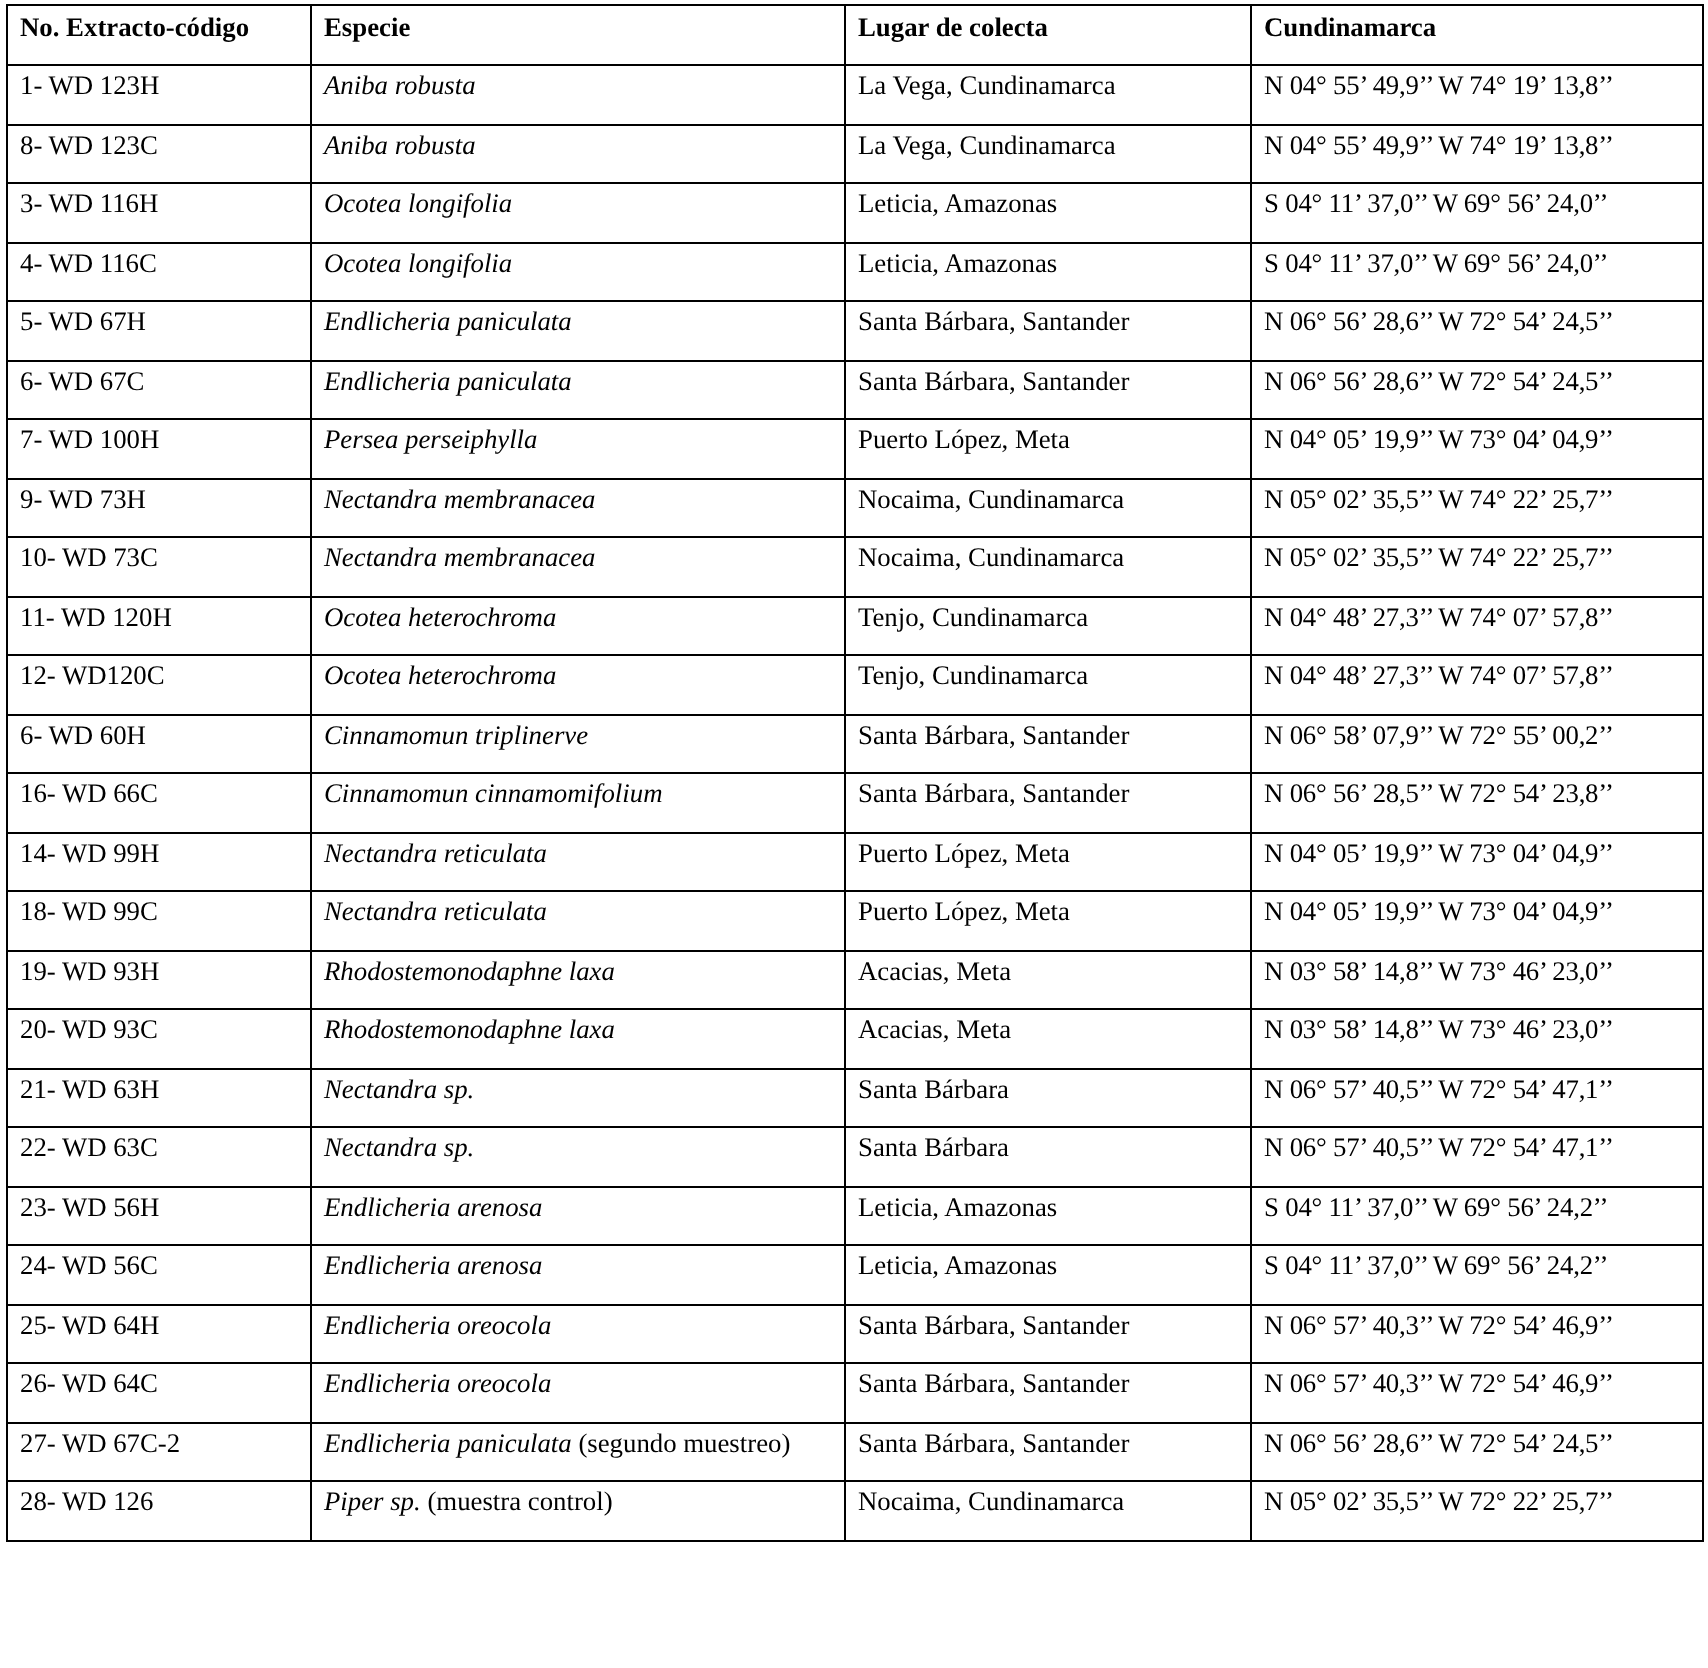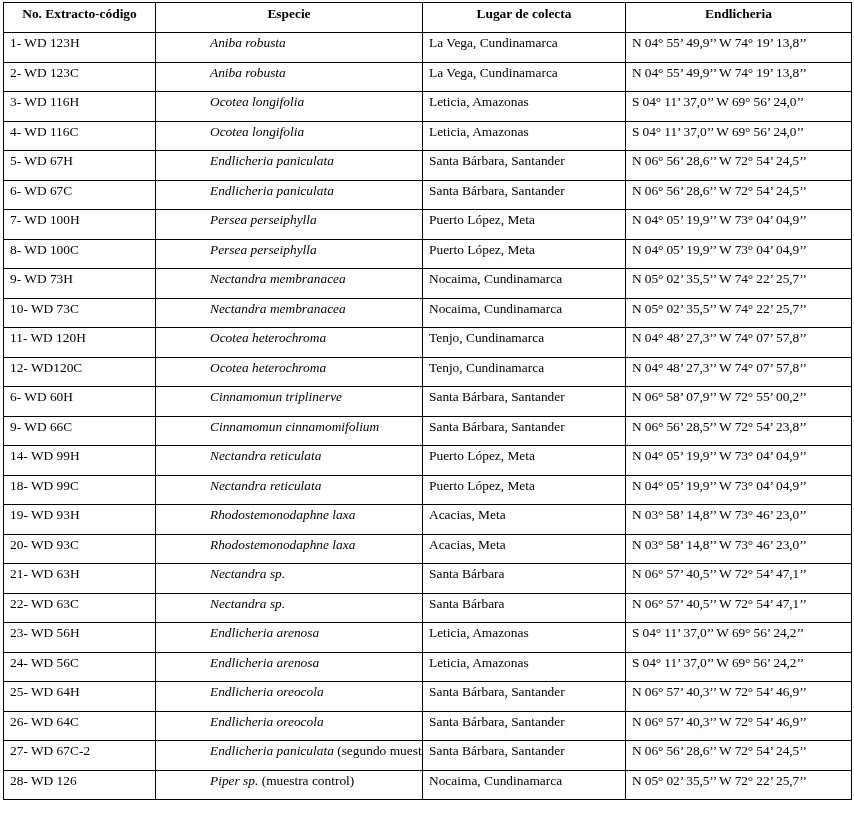--- a/index.html
+++ b/index.html
@@ -31,60 +31,59 @@
       padding: 3px 6px 0 6px;
       vertical-align: top;
       text-align: left;
       white-space: nowrap;
       overflow: hidden;
     }
     table.data-table th {
       font-weight: bold;
       height: 25px;
       padding-top: 4px;
-      text-align: center;
     }
     table.data-table td {
       height: 25.5px;
     }
     col.c1 { width: 152px; }
     col.c2 { width: 267px; }
     col.c3 { width: 203px; }
     col.c4 { width: 226px; }
-    .species { font-style: italic; margin-left: 48px; }
+    .species { font-style: italic; }
     .note { font-style: normal; }
     .coord { letter-spacing: -0.1px; }
   </style>
 </head>
 <body>
 
 <table class="data-table">
   <colgroup>
     <col class="c1">
       <col class="c2">
       <col class="c3">
       <col class="c4">
   </colgroup>
   <thead>
     <tr>
       <th>No. Extracto-código</th>
       <th>Especie</th>
       <th>Lugar de colecta</th>
-      <th>Endlicheria</th>
+      <th>Cundinamarca</th>
     </tr>
   </thead>
   <tbody id="table-body">
       <tr>
         <td>1- WD 123H</td>
         <td><span class="species">Aniba robusta</span><span class="note"></span></td>
         <td>La Vega, Cundinamarca</td>
         <td class="coord">N 04° 55’ 49,9’’ W 74° 19’ 13,8’’</td>
       </tr>
       <tr>
-        <td>2- WD 123C</td>
+        <td>8- WD 123C</td>
         <td><span class="species">Aniba robusta</span><span class="note"></span></td>
         <td>La Vega, Cundinamarca</td>
         <td class="coord">N 04° 55’ 49,9’’ W 74° 19’ 13,8’’</td>
       </tr>
       <tr>
         <td>3- WD 116H</td>
         <td><span class="species">Ocotea longifolia</span><span class="note"></span></td>
         <td>Leticia, Amazonas</td>
         <td class="coord">S 04° 11’ 37,0’’ W 69° 56’ 24,0’’</td>
       </tr>
@@ -106,26 +105,20 @@
         <td>Santa Bárbara, Santander</td>
         <td class="coord">N 06° 56’ 28,6’’ W 72° 54’ 24,5’’</td>
       </tr>
       <tr>
         <td>7- WD 100H</td>
         <td><span class="species">Persea perseiphylla</span><span class="note"></span></td>
         <td>Puerto López, Meta</td>
         <td class="coord">N 04° 05’ 19,9’’ W 73° 04’ 04,9’’</td>
       </tr>
       <tr>
-        <td>8- WD 100C</td>
-        <td><span class="species">Persea perseiphylla</span><span class="note"></span></td>
-        <td>Puerto López, Meta</td>
-        <td class="coord">N 04° 05’ 19,9’’ W 73° 04’ 04,9’’</td>
-      </tr>
-      <tr>
         <td>9- WD 73H</td>
         <td><span class="species">Nectandra membranacea</span><span class="note"></span></td>
         <td>Nocaima, Cundinamarca</td>
         <td class="coord">N 05° 02’ 35,5’’ W 74° 22’ 25,7’’</td>
       </tr>
       <tr>
         <td>10- WD 73C</td>
         <td><span class="species">Nectandra membranacea</span><span class="note"></span></td>
         <td>Nocaima, Cundinamarca</td>
         <td class="coord">N 05° 02’ 35,5’’ W 74° 22’ 25,7’’</td>
@@ -142,21 +135,21 @@
         <td>Tenjo, Cundinamarca</td>
         <td class="coord">N 04° 48’ 27,3’’ W 74° 07’ 57,8’’</td>
       </tr>
       <tr>
         <td>6- WD 60H</td>
         <td><span class="species">Cinnamomun triplinerve</span><span class="note"></span></td>
         <td>Santa Bárbara, Santander</td>
         <td class="coord">N 06° 58’ 07,9’’ W 72° 55’ 00,2’’</td>
       </tr>
       <tr>
-        <td>9- WD 66C</td>
+        <td>16- WD 66C</td>
         <td><span class="species">Cinnamomun cinnamomifolium</span><span class="note"></span></td>
         <td>Santa Bárbara, Santander</td>
         <td class="coord">N 06° 56’ 28,5’’ W 72° 54’ 23,8’’</td>
       </tr>
       <tr>
         <td>14- WD 99H</td>
         <td><span class="species">Nectandra reticulata</span><span class="note"></span></td>
         <td>Puerto López, Meta</td>
         <td class="coord">N 04° 05’ 19,9’’ W 73° 04’ 04,9’’</td>
       </tr>

